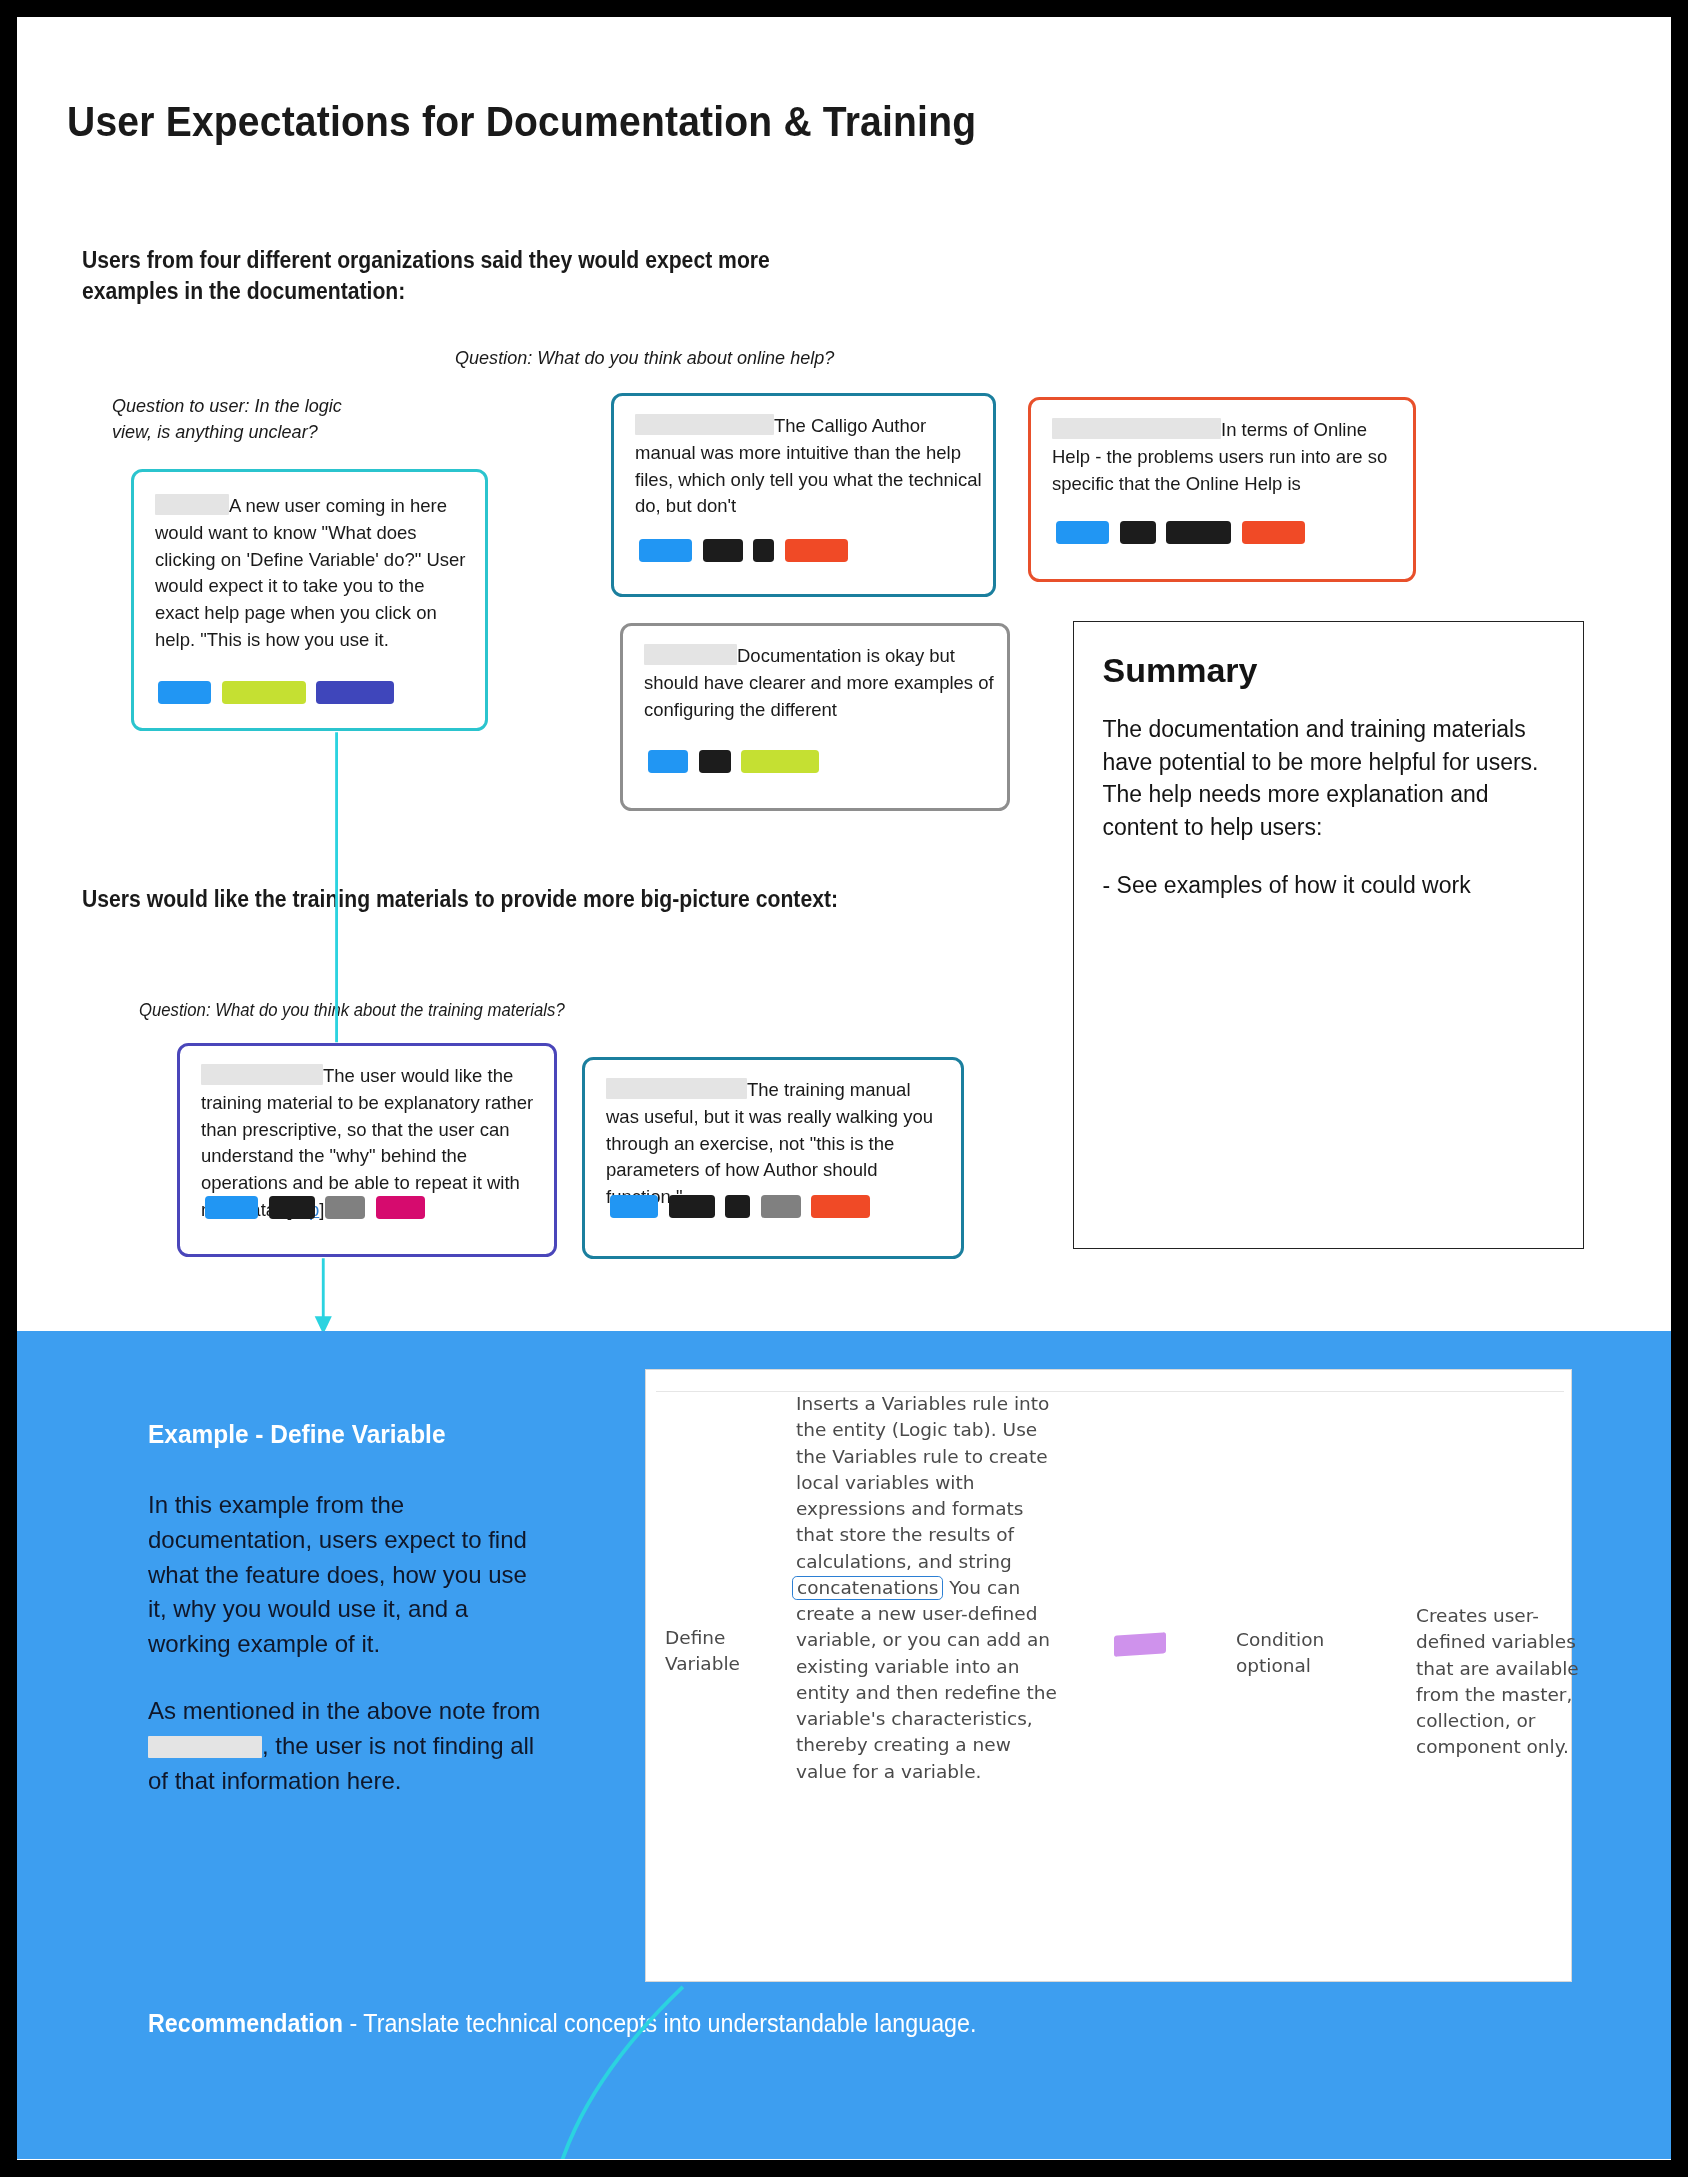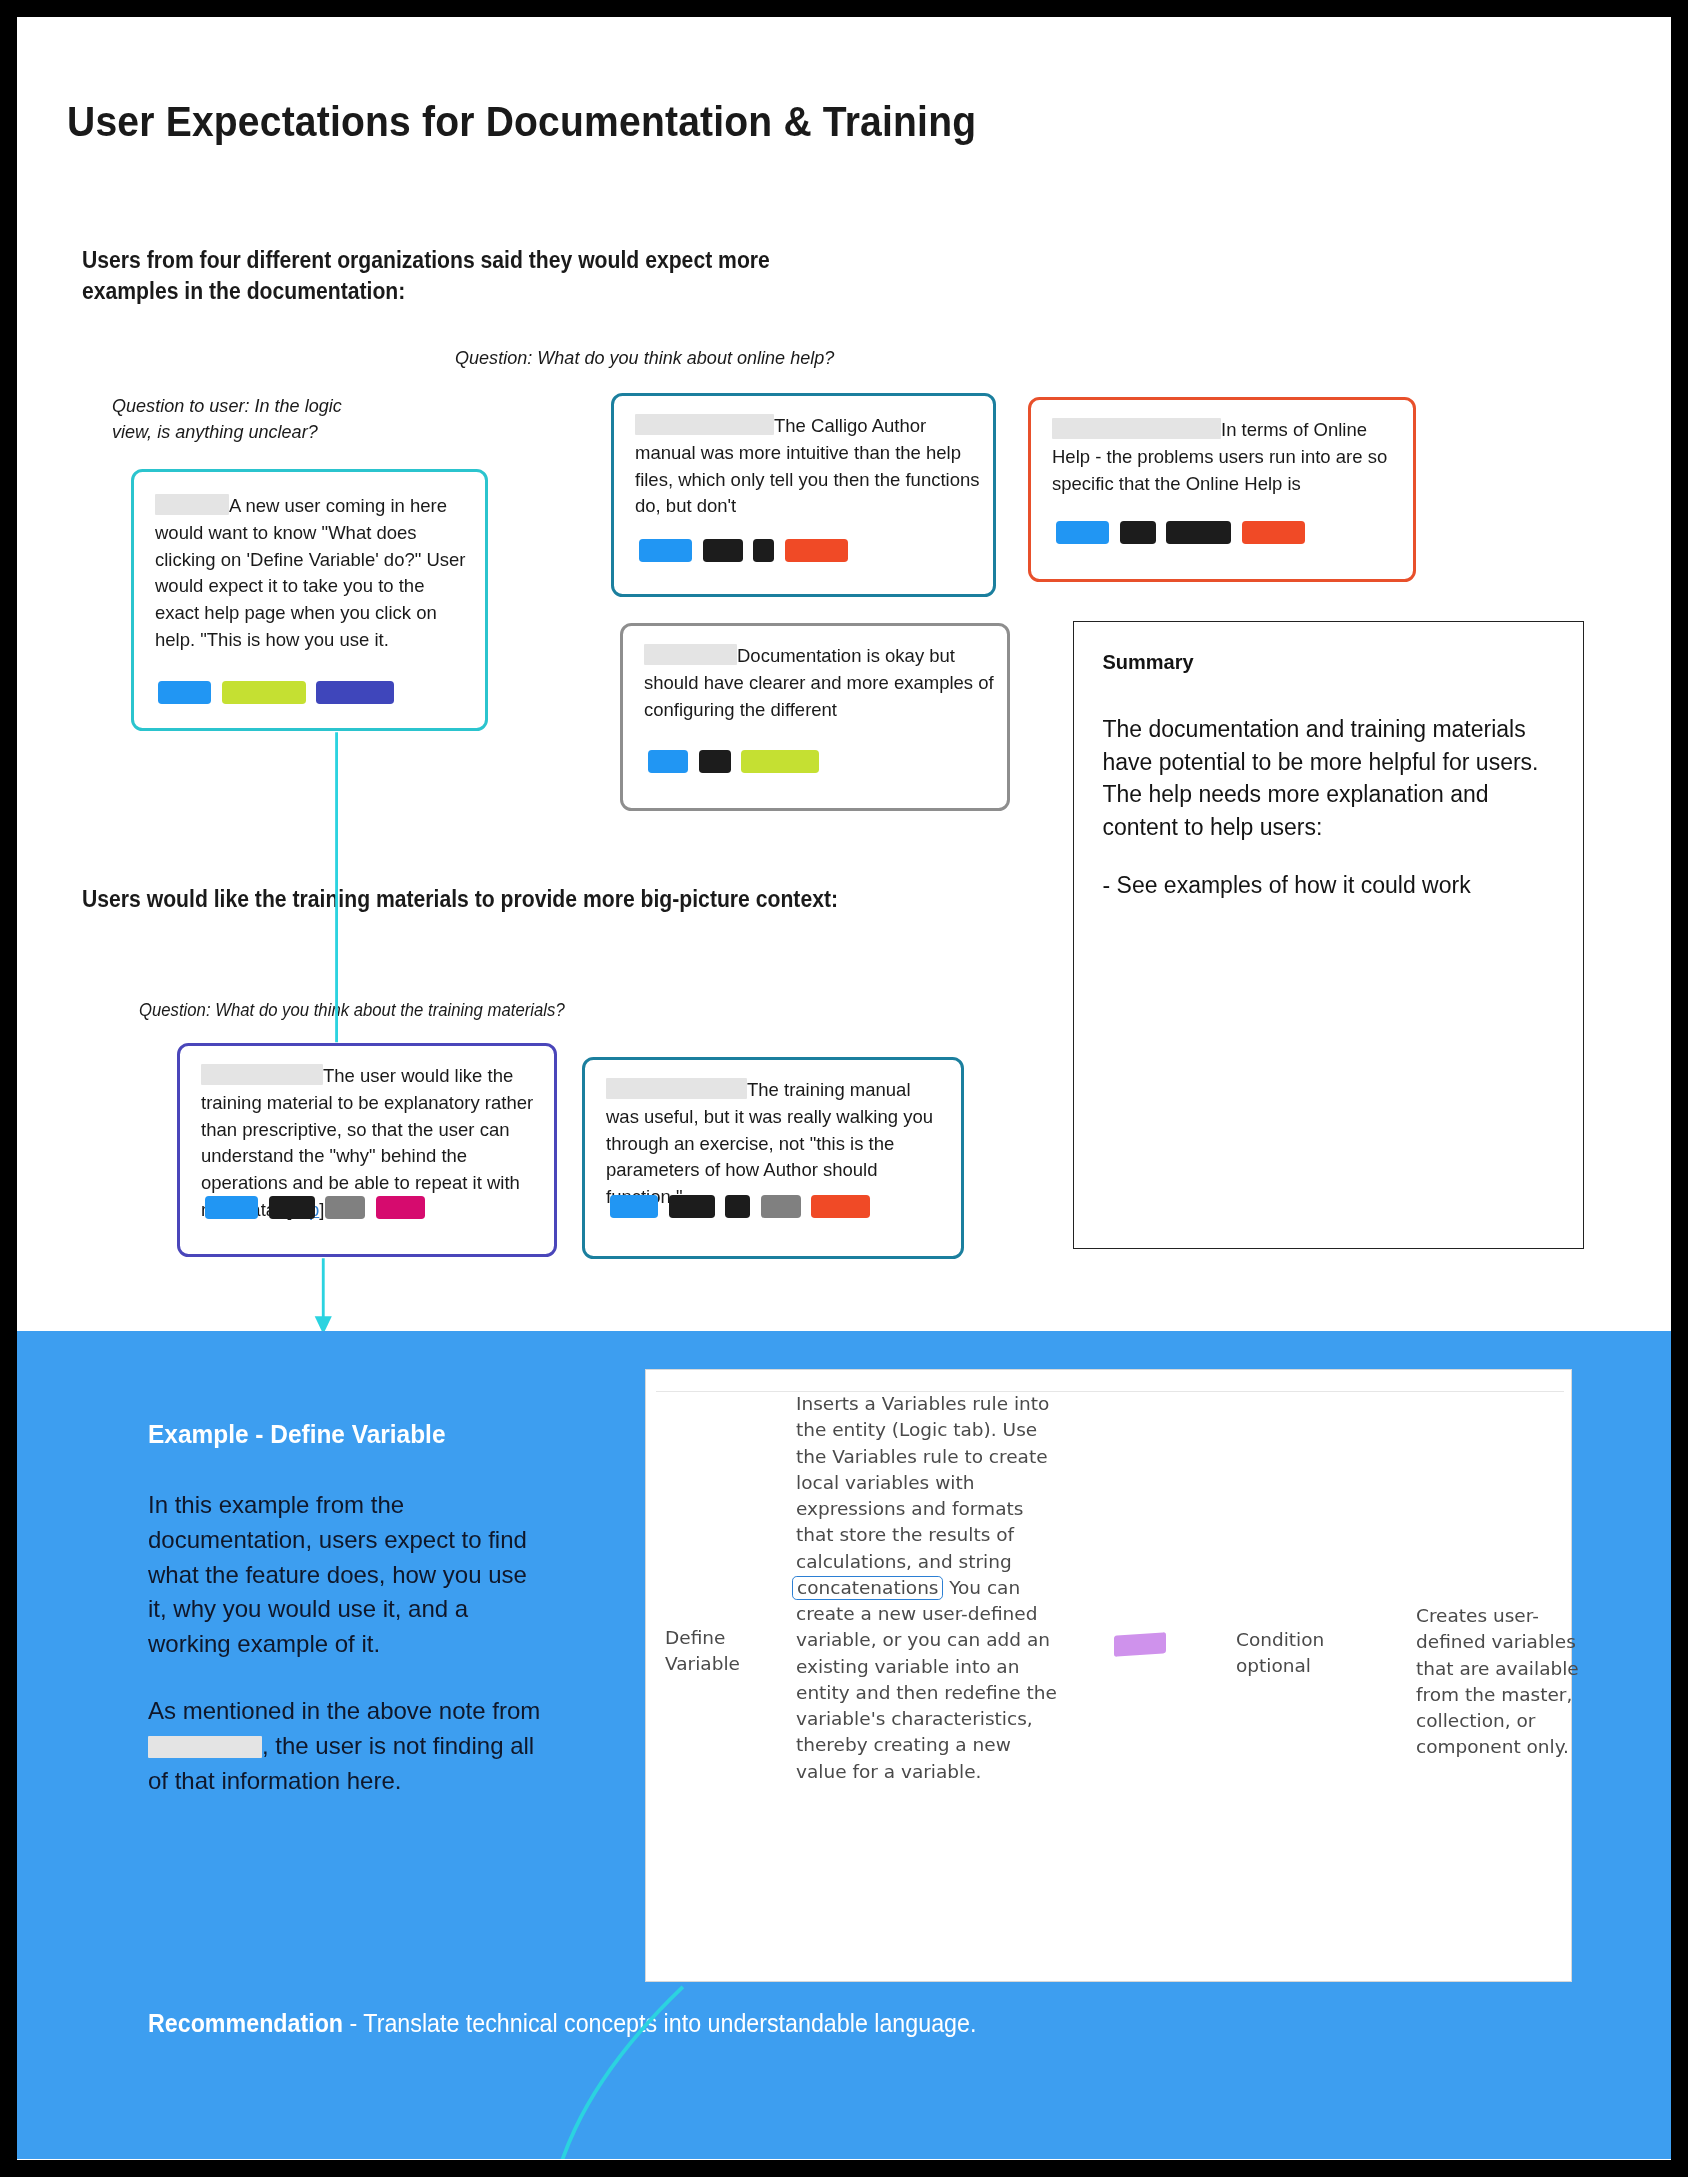--- a/index.html
+++ b/index.html
@@ -78,21 +78,21 @@
   #card-trainman .ctext{position:absolute;left:21px;top:17px;width:342px;}
   #card-trainman .swatches{left:25px;top:135px;}
 
   
   #summary{
     position:absolute;left:1056px;top:604px;width:511px;height:628px;
     border:1.9px solid #222;background:#fff;box-sizing:border-box;
   }
   #summary .stitle{
     position:absolute;left:28.5px;top:28.5px;
-    font-size:20px;font-weight:bold;color:#141414;text-align:center;
+    font-size:34px;font-weight:bold;color:#141414;text-align:center;
   }
   #summary .sbody{
     position:absolute;left:28.5px;top:91px;width:461px;
     font-size:23px;line-height:1.42;color:#141414;
   }
   #summary .sbody p{margin:0 0 25px 0;}
 
   
   .conn{position:absolute;left:0;top:0;width:1654px;height:2143px;pointer-events:none;}
 
@@ -174,21 +174,21 @@
       </div>
       <div class="swatches">
         <span class="sw" style="background: rgb(33, 150, 243); width: 53px;"></span>
         <span class="sw" style="background: rgb(197, 224, 50); width: 84px;"></span>
         <span class="sw" style="background: rgb(63, 70, 187); width: 78px;"></span>
       </div>
     </div>
 
     <div class="card" id="card-calligo" style="border-color: rgb(27, 127, 158);">
       <div class="ctext">
-        <span class="redact" style="width: 139px;"></span><span>The Calligo Author manual was more intuitive than the help files, which only tell you then the functions do, but don't</span>
+        <span class="redact" style="width: 139px;"></span><span>The Calligo Author manual was more intuitive than the help files, which only tell you what the technical do, but don't</span>
       </div>
       <div class="swatches">
         <span class="sw" style="background: rgb(33, 150, 243); width: 53px;"></span>
         <span class="sw" style="background: rgb(28, 28, 28); width: 40px;"></span>
         <span class="sw" style="background: rgb(28, 28, 28); width: 21px;"></span>
         <span class="sw" style="background: rgb(240, 74, 38); width: 63px;"></span>
       </div>
     </div>
 
     <div class="card" id="card-onlinehelp" style="border-color: rgb(232, 80, 43);">

